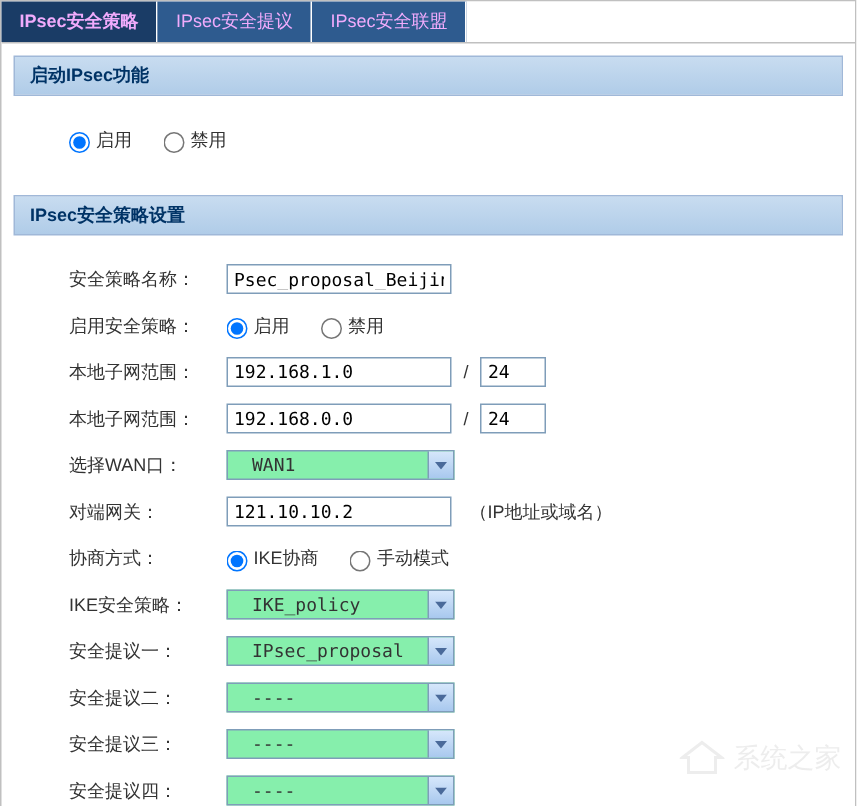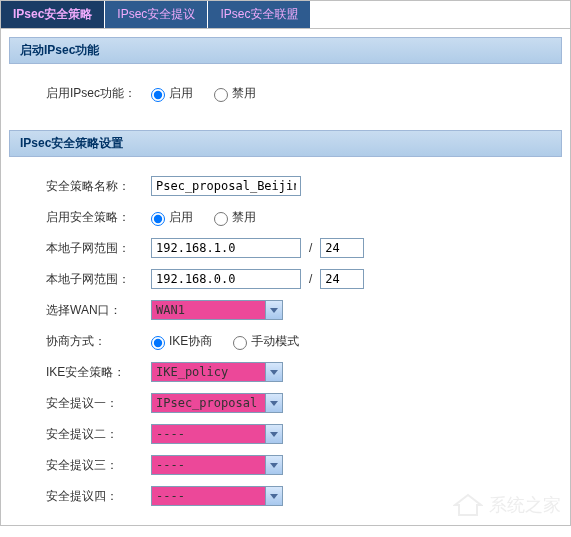--- a/index.html
+++ b/index.html
@@ -12,41 +12,40 @@
 .form-area { padding: 10px 20px 10px 45px; }
 .form-row { display: flex; align-items: center; margin: 7px 0; min-height: 24px; }
 .form-label { width: 105px; color: #333; }
 .radio-group { display: flex; align-items: center; gap: 6px; }
 .radio-group label { margin-right: 15px; display: flex; align-items: flex-end; gap: 4px; }
 input[type="radio"] { width: 14px; height: 14px; cursor: pointer; }
 input[type="text"] { border: 1px solid #7f9db9; padding: 2px 4px; font-size: 12px; height: 20px; font-family: monospace, "SimSun"; }
 .input-wide { width: 150px; }
 .input-small { width: 44px; }
 .slash { margin: 0 8px; }
-.select-wrap { position: relative; width: 132px; border: 1px solid #7f9db9; height: 20px; background: #ec4899; display: flex; align-items: center; padding: 0 4px; font-family: monospace, "SimSun"; }
+.select-wrap { position: relative; width: 152px; border: 1px solid #7f9db9; height: 20px; background: #86efac; display: flex; align-items: center; padding: 0 16px; font-family: monospace, "SimSun"; }
 .select-wrap .arrow { position: absolute; right: 0; top: 0; width: 17px; height: 18px; background: linear-gradient(#d6e7fb, #a8c8ee); border-left: 1px solid #7f9db9; display: flex; align-items: center; justify-content: center; }
 .select-wrap .arrow svg { width: 8px; height: 5px; }
 .hint { margin-left: 12px; }
 .watermark { position: fixed; right: 10px; bottom: 20px; opacity: 0.15; font-size: 18px; color: #888; pointer-events: none; display:flex; align-items:center; gap:6px; }
 .watermark svg { width:30px; height:24px; }
 </style>
 </head>
 <body>
 
 <div class="container">
   <div class="tabs">
     <div class="tab active">IPsec安全策略</div>
     <div class="tab">IPsec安全提议</div>
     <div class="tab">IPsec安全联盟</div>
   </div>
 
   <div class="section-header">启动IPsec功能</div>
   <div class="form-area">
     <div class="form-row">
-      <div class="form-label">启用IPsec功能：</div>
       <div class="radio-group">
         <label>
             <input type="radio" name="ipsecfn" checked="" style="">
             <span>启用</span>
           </label>
         <label>
             <input type="radio" name="ipsecfn" style="">
             <span>禁用</span>
           </label>
       </div>
@@ -94,20 +93,25 @@
       <div class="select-wrap">
         <span>WAN1</span>
         <span class="arrow">
             <svg viewBox="0 0 8 5">
               <path d="M0,0 L8,0 L4,5 Z" fill="#4a6a9a"></path>
             </svg>
           </span>
       </div>
     </div>
 
+    <div class="form-row">
+      <div class="form-label">对端网关：</div>
+      <input type="text" class="input-wide" value="121.10.10.2" style="">
+      <span class="hint">（IP地址或域名）</span>
+    </div>
 
     <div class="form-row">
       <div class="form-label">协商方式：</div>
       <div class="radio-group">
         <label>
             <input type="radio" name="nego" checked="" style="">
             <span>IKE协商</span>
           </label>
         <label>
             <input type="radio" name="nego" style="">

